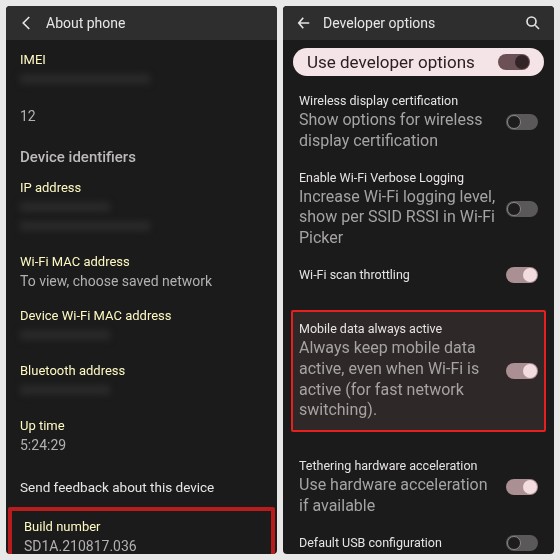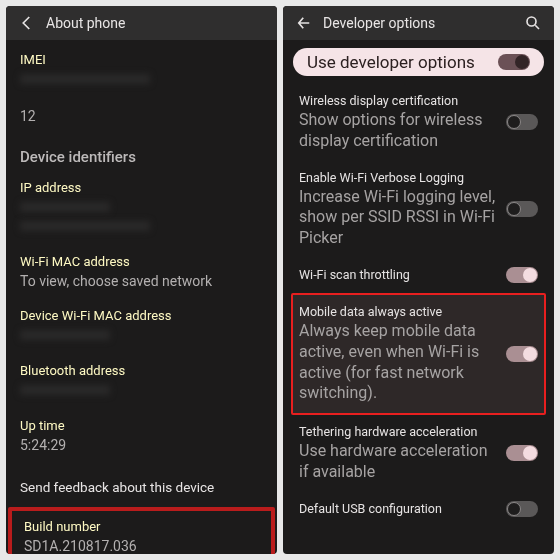--- a/index.html
+++ b/index.html
@@ -136,21 +136,21 @@
   }
   .dev-row .desc {
     font-size: 16px;
     color: #a6a3a3;
     line-height: 1.3;
   }
   .dev-row.highlight {
     background: #2e2828;
     border: 2px solid #e81f1f;
     border-radius: 2px;
-    margin: 0 -2px;
+    margin: 17px -2px;
     padding: 9px 6px;
   }
 </style>
 </head>
 <body>
 
 <div class="phone">
   <div class="titlebar">
     <span class="icon-btn">
       <svg width="18" height="18" viewBox="0 0 24 24" fill="none" stroke="currentColor" stroke-width="2.2">

